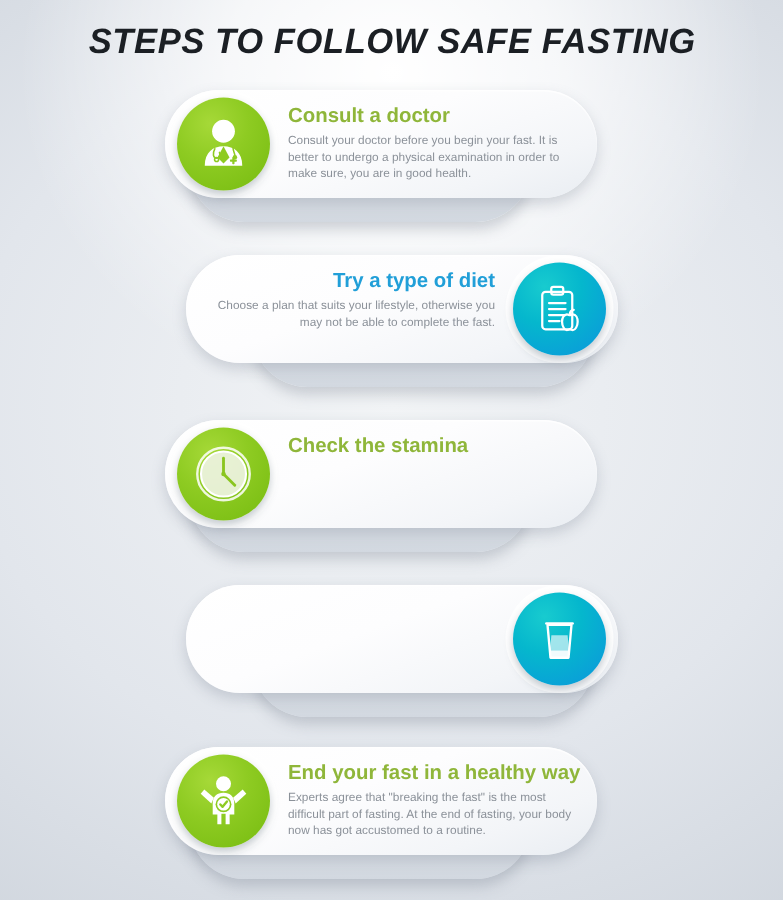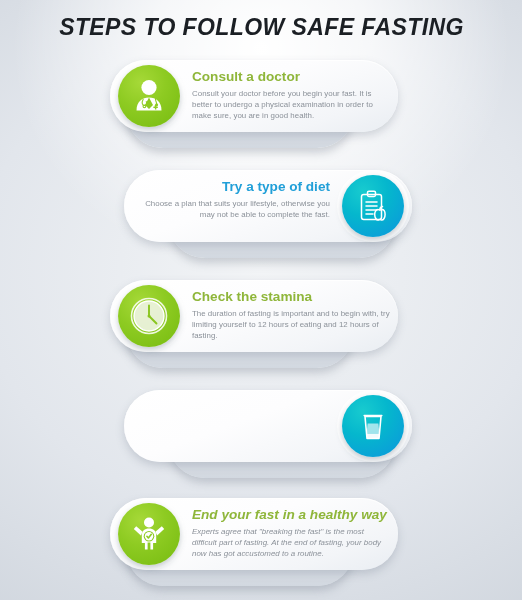--- a/index.html
+++ b/index.html
@@ -131,21 +131,21 @@
     line-height: 11.2px;
     color: #8b9199;
     letter-spacing: 0.02px;
   }
 
   
   #card-1 { left: 110px; top: 60px;  }
   #card-2 { left: 112px; top: 170px; }
   #card-3 { left: 110px; top: 280px; }
   #card-4 { left: 112px; top: 390px; }
-  #card-5 { left: 110px; top: 498px; font-style: italic; }
+  #card-5 { left: 110px; top: 498px; }
 </style>
 </head>
 <body>
 
 <div id="infographic">
 
   <div class="title-wrap">
     <h1 class="title">STEPS TO FOLLOW SAFE FASTING</h1>
   </div>
 
@@ -204,21 +204,20 @@
         <circle cx="22" cy="22" r="17.5" fill="none" stroke="#ffffff" stroke-width="1.6" opacity="0.85"></circle>
         <circle cx="22" cy="22" r="15" fill="#eef3e2" opacity="0.92"></circle>
         <circle cx="22" cy="22" r="15" fill="none" stroke="#ffffff" stroke-width="1.4"></circle>
         <line x1="22" y1="22" x2="22" y2="11.5" stroke="#8ac51f" stroke-width="1.9" stroke-linecap="round"></line>
         <line x1="22" y1="22" x2="29.5" y2="29.5" stroke="#8ac51f" stroke-width="1.9" stroke-linecap="round"></line>
         <circle cx="22" cy="22" r="1.5" fill="#8ac51f"></circle>
       </svg>
     </div>
     <div class="text-block">
       <div class="card-heading">Check the stamina</div>
-      <div class="card-body">The duration of fasting is important and to begin with, try limiting yourself to 12 hours of eating and 12 hours of fasting.</div>
     </div>
   </div>
 
   <div class="card right cyan-theme" id="card-4">
     <div class="slab"></div>
     <div class="pill"></div>
     <div class="icon-bubble cyan">
       <svg width="40" height="40" viewBox="0 0 40 40" aria-hidden="true">
         <path d="M12 10.5 L28 10.5 L26 32.5 L14 32.5 Z" fill="none" stroke="#ffffff" stroke-width="1.6" stroke-linejoin="round"></path>
         <path d="M13.55 27.5 L26.45 27.5 L26 32.5 L14 32.5 Z" fill="#ffffff" opacity="0.95"></path>

